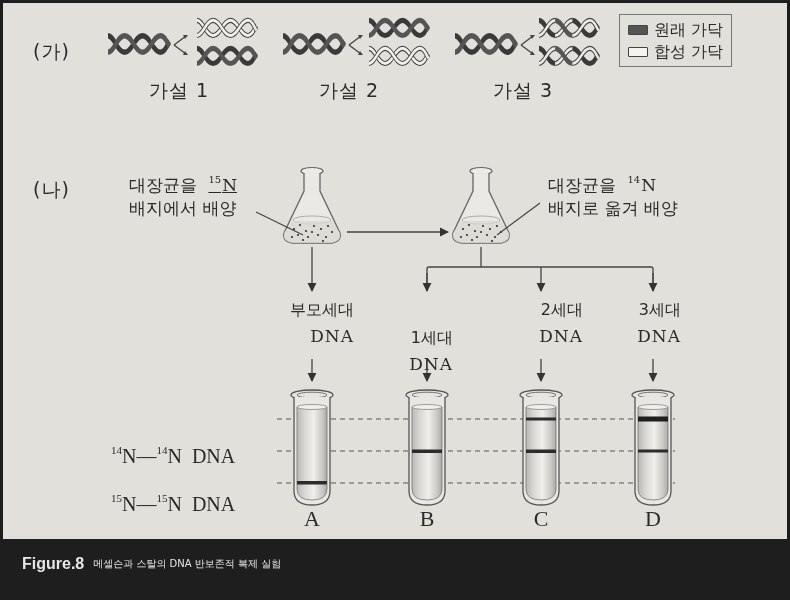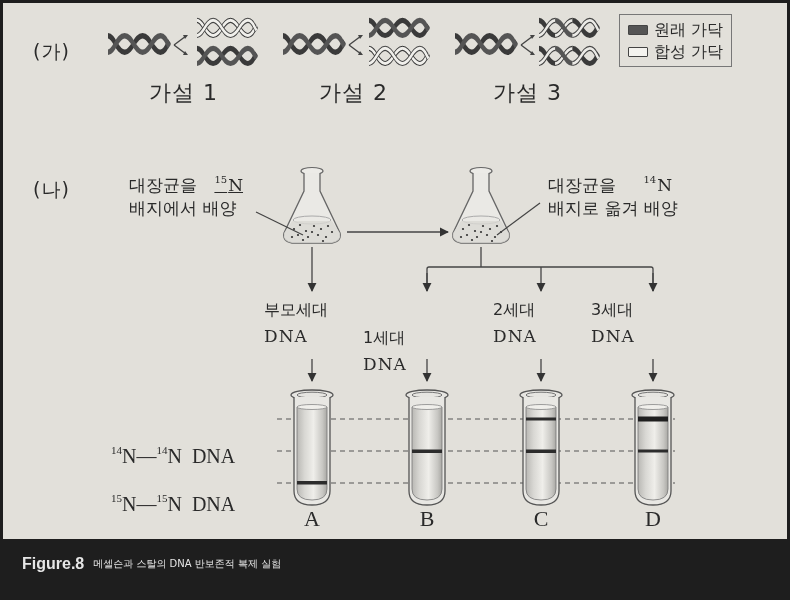--- a/index.html
+++ b/index.html
@@ -8,24 +8,24 @@
       font-family: "DejaVu Sans", sans-serif;
     }
     .panel {
       position: absolute; left: 3px; top: 3px; width: 784px; height: 536px;
       background: #e2e0da;
     }
     .abs { position: absolute; }
     .kor { font-family: "DejaVu Sans", sans-serif; color: #2a2a2a; }
     .ser { font-family: "DejaVu Serif", "Liberation Serif", serif; color: #2a2a2a; }
     .lbl-ga { font-size: 19px; letter-spacing: 1px; }
-    .hyp { font-size: 22px; letter-spacing: 1px; }
+    .hyp { font-size: 19px; letter-spacing: 1px; }
     .note { font-size: 17px; line-height: 23px; }
     sup.iso { font-size: 10px; vertical-align: 8px; margin-right: 1px; }
-    .gen { font-size: 16px; text-align: left; width: 90px; line-height: 26px; }
+    .gen { font-size: 16px; text-align: right; width: 90px; line-height: 26px; }
     .gen .d { font-family: "DejaVu Serif", serif; font-size: 17px; letter-spacing: 1px; }
     .rowlbl { font-family: "Liberation Serif", "DejaVu Serif", serif; font-size: 20px; color: #2a2a2a; white-space: nowrap; margin-top: 39px; }
     .rowlbl sup { font-size: 11px; vertical-align: 9px; }
     .tube-letter { font-family: "Liberation Serif", "DejaVu Serif", serif; font-size: 22px; color: #2a2a2a; width: 40px; text-align: center; }
     .legend {
       border: 1.5px solid #777; padding: 4px 8px 3px 8px; background: #e2e0da;
     }
     .legend-row { display: flex; align-items: center; font-size: 16px; color: #2a2a2a; line-height: 22px; }
     .swatch { width: 18px; height: 8px; border: 1.5px solid #444; margin-right: 6px; border-radius: 1px; }
     .caption-bar {
@@ -210,29 +210,29 @@
       <span class="swatch" style="background:#f4f3ef;"></span>
       <span>합성 가닥</span>
     </div>
   </div>
 
   <div class="abs kor lbl-ga" style="left:30px;top:174px;">(나)</div>
 
   <div class="abs kor note" style="left:126px;top:165px;">
     <div>
       <span>대장균을</span>
-      <span class="ser" style="margin-left:12px;text-decoration:underline;"><sup class="iso">15</sup><span>N</span></span>
+      <span class="ser" style="margin-left:6px;text-decoration:underline;"><sup class="iso">15</sup><span>N</span></span>
     </div>
     <div>배지에서 배양</div>
   </div>
 
   <div class="abs kor note" style="left:545px;top:165px;">
     <div>
       <span>대장균을</span>
-      <span class="ser" style="margin-left:22px;"><sup class="iso">14</sup><span>N</span></span>
+      <span class="ser" style="margin-left:6px;"><sup class="iso">14</sup><span>N</span></span>
     </div>
     <div>배지로 옮겨 배양</div>
   </div>
 
   <div class="abs kor gen" style="left:261px;top:294px;">
     <div>부모세대</div>
     <div class="d">DNA</div>
   </div>
   <div class="abs kor gen" style="left:360px;top:294px;margin-top:28px;">
     <div>1세대</div>

